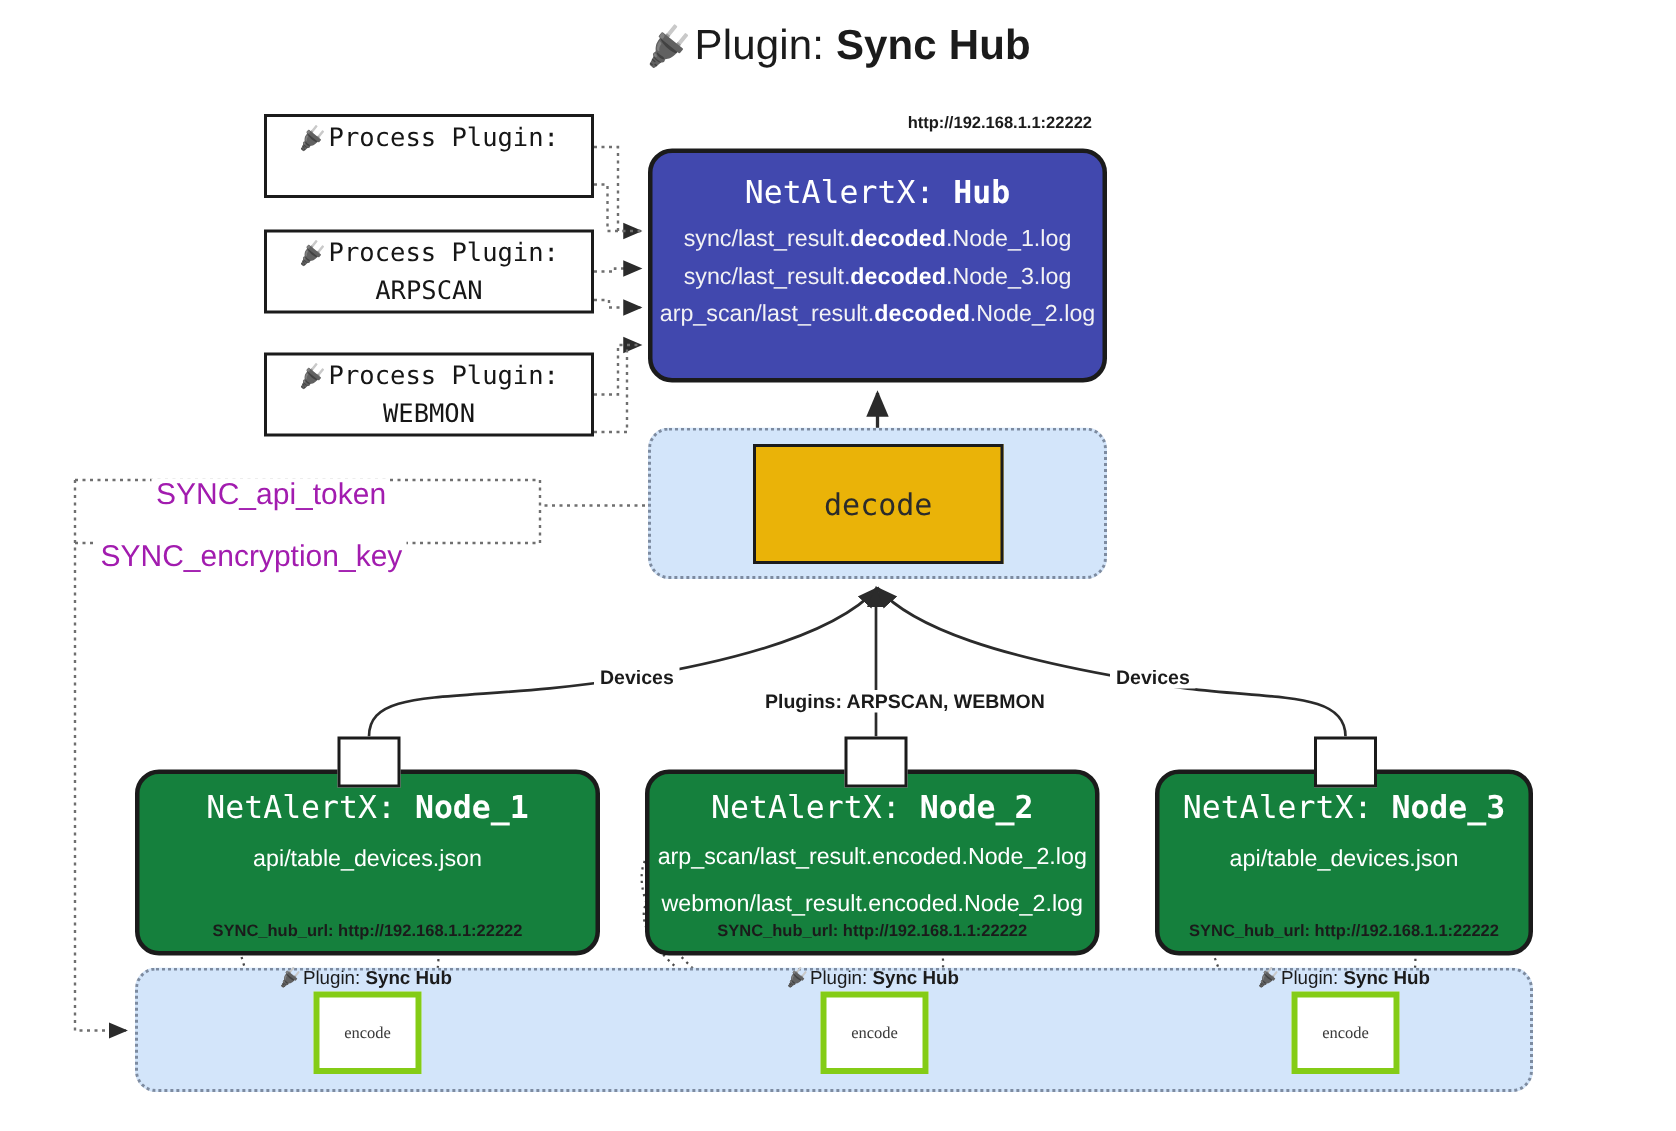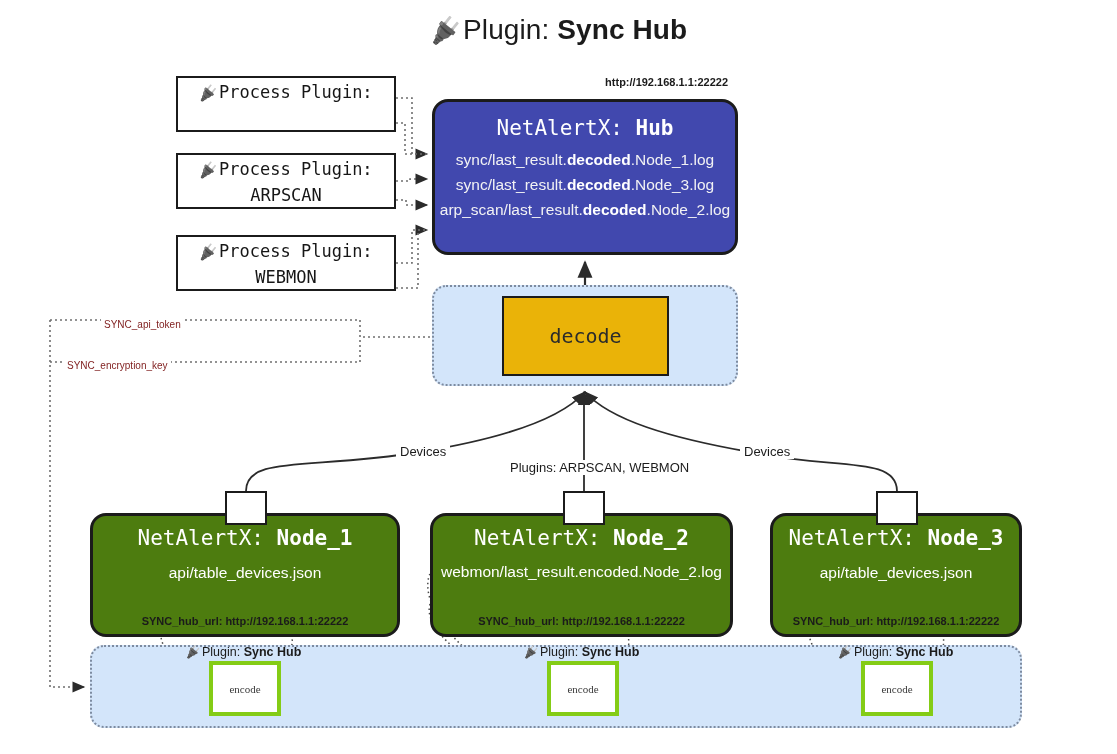--- a/index.html
+++ b/index.html
@@ -114,55 +114,56 @@
     font-family: "DejaVu Sans Mono", monospace;
     font-size: 20px;
     color: #2b2b2b;
     display: flex;
     align-items: center;
     justify-content: center;
   }
 
   
   .keylabel {
-    font-size: 10px;
-    color: #7f1d1d;
+    font-size: 20px;
+    color: #a21caf;
     background: #ffffff;
     padding: 0 3px;
     white-space: nowrap;
   }
   #lbl-api-token { left: 101px; top: 319px; }
   #lbl-enc-key   { left: 64px;  top: 360px; }
 
   
   .edgelabel {
     font-size: 13px;
     color: #1b1b1b;
     background: #ffffff;
     padding: 0 4px;
     white-space: nowrap;
+    font-weight: bold;
   }
   #lbl-dev-left  { left: 396px; top: 444px; }
   #lbl-dev-right { left: 740px; top: 444px; }
   #lbl-plugins   { left: 506px; top: 460px; }
 
   
   .envelope {
     width: 42px; height: 34px;
     background: #ffffff;
     border: 2px solid #1b1b1b;
     z-index: 6;
   }
   #env1 { left: 225px; top: 491px; }
   #env2 { left: 563px; top: 491px; }
   #env3 { left: 876px; top: 491px; }
 
   
   .nodebox {
-    background: #4d7c0f;
+    background: #15803d;
     border: 3px solid #1b1b1b;
     border-radius: 16px;
     color: #ffffff;
     text-align: center;
     padding-top: 10px;
   }
   .nodebox .n-title {
     font-family: "DejaVu Sans Mono", monospace;
     font-size: 21px;
     white-space: nowrap;
@@ -333,20 +334,21 @@
   <div class="node envelope" id="env3"></div>
 
   <div class="node nodebox" id="node1">
     <div class="n-title"><span>NetAlertX: </span><b>Node_1</b></div>
     <div class="n-row">api/table_devices.json</div>
     <div class="n-foot">SYNC_hub_url: http://192.168.1.1:22222</div>
   </div>
 
   <div class="node nodebox" id="node2">
     <div class="n-title"><span>NetAlertX: </span><b>Node_2</b></div>
+    <div class="n-row">arp_scan/last_result.encoded.Node_2.log</div>
     <div class="n-row">webmon/last_result.encoded.Node_2.log</div>
     <div class="n-foot">SYNC_hub_url: http://192.168.1.1:22222</div>
   </div>
 
   <div class="node nodebox" id="node3">
     <div class="n-title"><span>NetAlertX: </span><b>Node_3</b></div>
     <div class="n-row">api/table_devices.json</div>
     <div class="n-foot">SYNC_hub_url: http://192.168.1.1:22222</div>
   </div>
 

